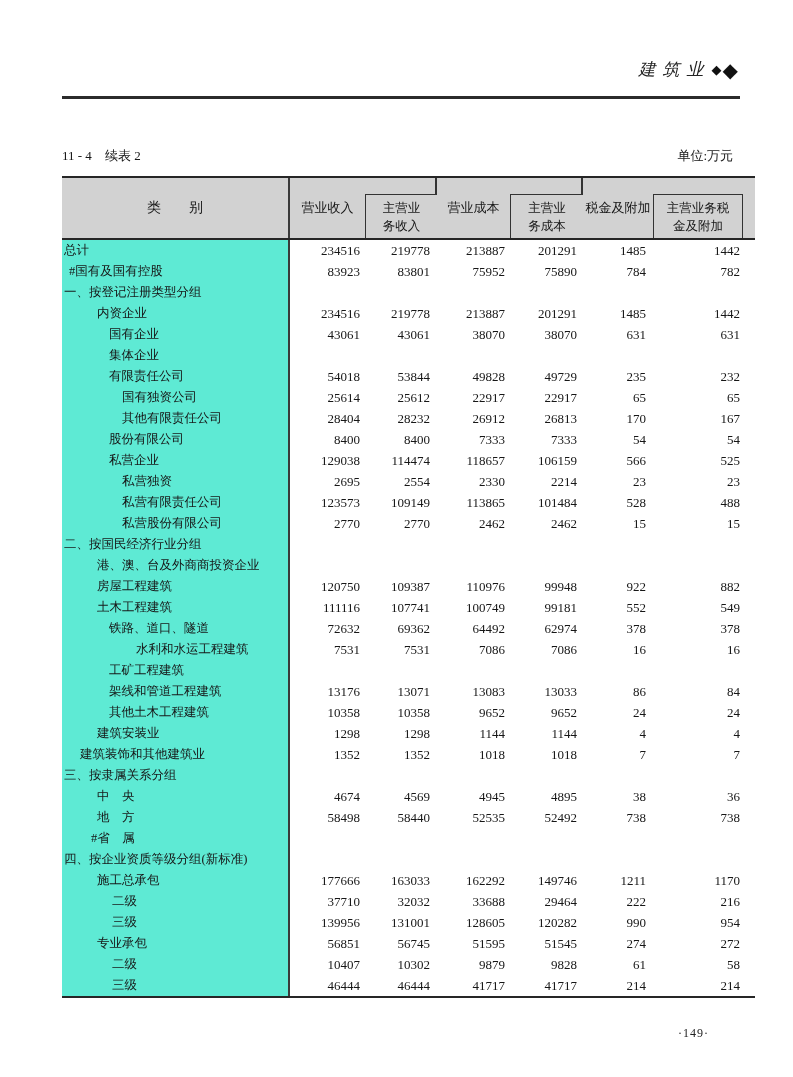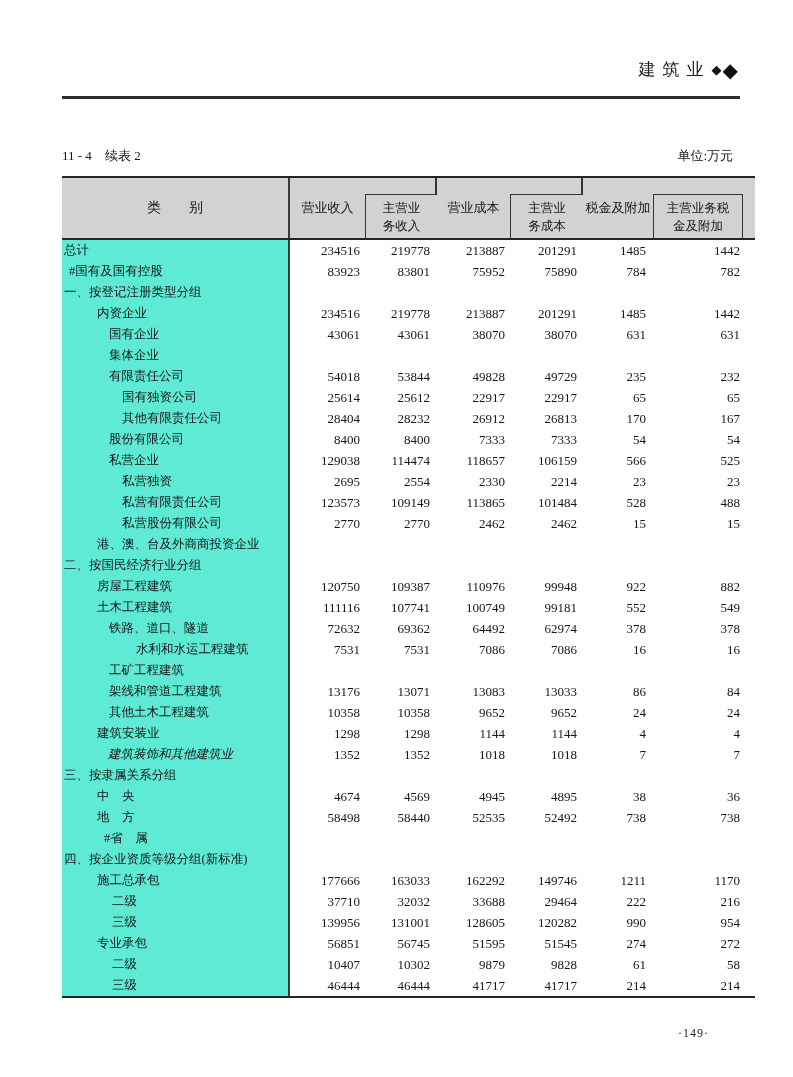--- a/index.html
+++ b/index.html
@@ -2,21 +2,21 @@
 <html><head>
 <meta charset="utf-8">
 <style>
   html,body { margin:0; padding:0; background:#f0f0f0; }
   .page {
     position:relative; width:793px; height:1077px; background:#ffffff;
     font-family:"Liberation Serif","DejaVu Serif",serif; color:#161616;
     margin:0 auto; overflow:hidden;
   }
   
-  .masthead { position:absolute; top:58px; right:55px; display:flex; align-items:center; }
+  .masthead { position:absolute; top:58px; right:55px; display:flex; align-items:center;font-style:italic; }
   .sec-title { font-size:17px; letter-spacing:7px; color:#222; }
   .diamond { color:#111; line-height:1; }
   .diamond.small { font-size:13px; margin-left:1px; }
   .diamond.large { font-size:20px; margin-left:1px; }
   .rule { position:absolute; left:62px; top:96px; width:678px; height:3px; background:#2b2b2b; }
 
   
   .meta-line { position:absolute; left:62px; top:147px; width:671px; display:flex; justify-content:space-between; font-size:13px; }
   .meta-left span { margin-right:10px; }
 
@@ -211,30 +211,30 @@
         <div class="trow">
           <div class="cat" style="padding-left: 60px;">私营股份有限公司</div>
           <div class="num c1">2770</div>
           <div class="num c2">2770</div>
           <div class="num c3">2462</div>
           <div class="num c4">2462</div>
           <div class="num c5">15</div>
           <div class="num c6">15</div>
         </div>
         <div class="trow">
+          <div class="cat" style="padding-left: 2px;">二、按国民经济行业分组</div>
+          <div class="num c1"></div>
+          <div class="num c2"></div>
+          <div class="num c3"></div>
+          <div class="num c4"></div>
+          <div class="num c5"></div>
+          <div class="num c6"></div>
+        </div>
+        <div class="trow">
           <div class="cat" style="padding-left: 35px;">港、澳、台及外商商投资企业</div>
-          <div class="num c1"></div>
-          <div class="num c2"></div>
-          <div class="num c3"></div>
-          <div class="num c4"></div>
-          <div class="num c5"></div>
-          <div class="num c6"></div>
-        </div>
-        <div class="trow">
-          <div class="cat" style="padding-left: 2px;">二、按国民经济行业分组</div>
           <div class="num c1"></div>
           <div class="num c2"></div>
           <div class="num c3"></div>
           <div class="num c4"></div>
           <div class="num c5"></div>
           <div class="num c6"></div>
         </div>
         <div class="trow">
           <div class="cat" style="padding-left: 35px;">房屋工程建筑</div>
           <div class="num c1">120750</div>
@@ -301,21 +301,21 @@
         <div class="trow">
           <div class="cat" style="padding-left: 35px;">建筑安装业</div>
           <div class="num c1">1298</div>
           <div class="num c2">1298</div>
           <div class="num c3">1144</div>
           <div class="num c4">1144</div>
           <div class="num c5">4</div>
           <div class="num c6">4</div>
         </div>
         <div class="trow">
-          <div class="cat" style="padding-left: 46px; font-style: italic;">建筑装饰和其他建筑业</div>
+          <div class="cat" style="padding-left: 18px;">建筑装饰和其他建筑业</div>
           <div class="num c1">1352</div>
           <div class="num c2">1352</div>
           <div class="num c3">1018</div>
           <div class="num c4">1018</div>
           <div class="num c5">7</div>
           <div class="num c6">7</div>
         </div>
         <div class="trow">
           <div class="cat" style="padding-left: 2px;">三、按隶属关系分组</div>
           <div class="num c1"></div>
@@ -337,21 +337,21 @@
         <div class="trow">
           <div class="cat" style="padding-left: 35px;">地　方</div>
           <div class="num c1">58498</div>
           <div class="num c2">58440</div>
           <div class="num c3">52535</div>
           <div class="num c4">52492</div>
           <div class="num c5">738</div>
           <div class="num c6">738</div>
         </div>
         <div class="trow">
-          <div class="cat" style="padding-left: 42px;">#省　属</div>
+          <div class="cat" style="padding-left: 29px;">#省　属</div>
           <div class="num c1"></div>
           <div class="num c2"></div>
           <div class="num c3"></div>
           <div class="num c4"></div>
           <div class="num c5"></div>
           <div class="num c6"></div>
         </div>
         <div class="trow">
           <div class="cat" style="padding-left: 2px;">四、按企业资质等级分组(新标准)</div>
           <div class="num c1"></div>

